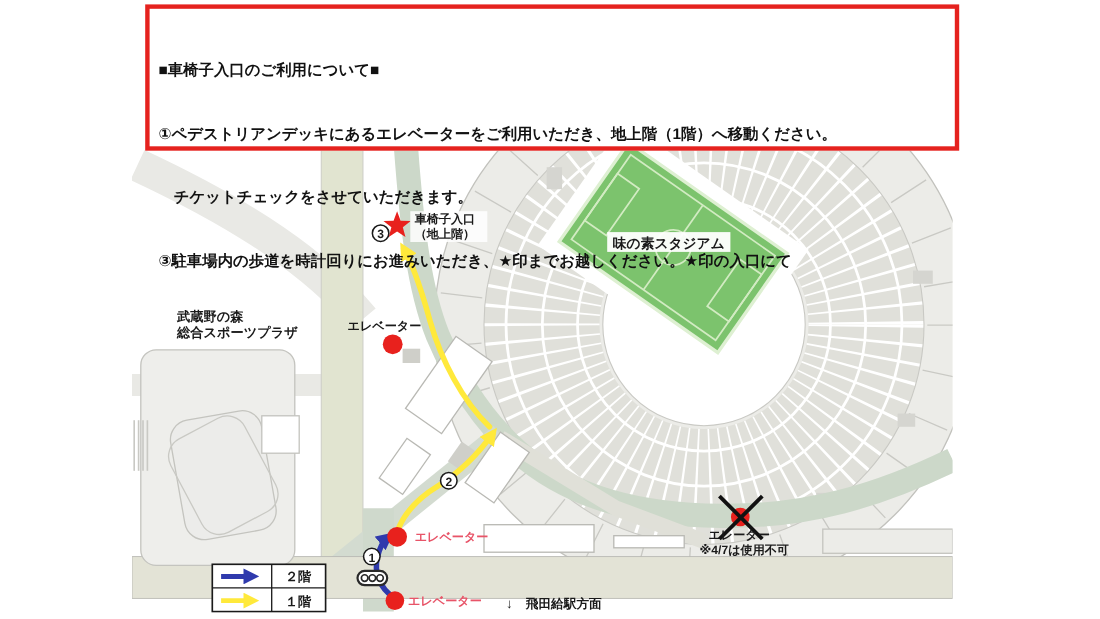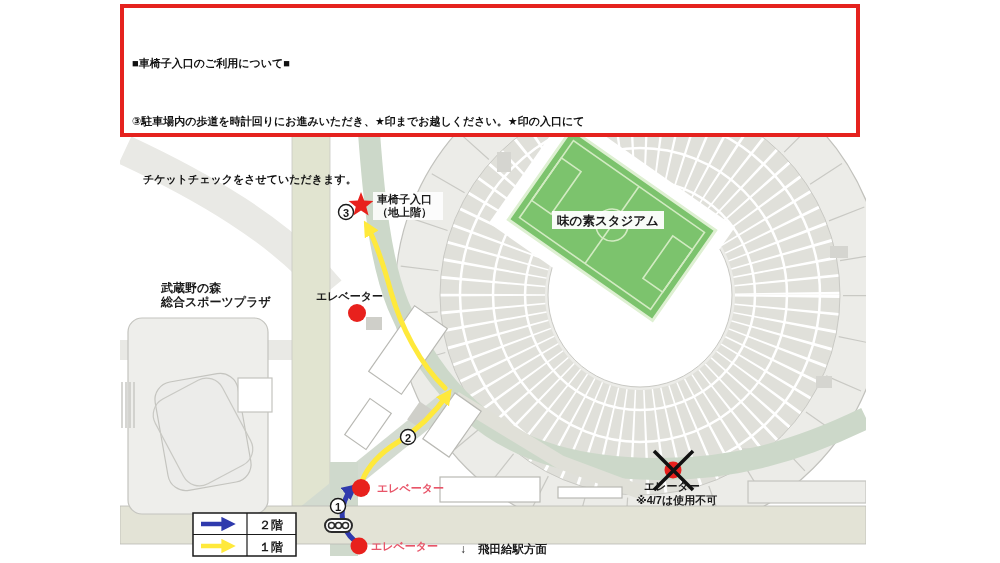--- a/index.html
+++ b/index.html
@@ -1,23 +1,23 @@
 <!DOCTYPE html>
 <html><head>
 <meta charset="utf-8">
 <style>
   html,body{margin:0;padding:0;background:#ffffff;}
   #page{position:relative;width:1000px;height:563px;background:#ffffff;overflow:hidden;
         font-family:"Liberation Sans","DejaVu Sans",sans-serif;}
   #mapsvg{position:absolute;left:0;top:0;}
   svg text{font-family:"Liberation Sans","DejaVu Sans",sans-serif;font-weight:bold;fill:#1a1a1a;}
   svg text.redtxt{fill:#e85468;}
-  .notice{position:absolute;left:120px;top:4px;width:716px;height:109px;
+  .notice{position:absolute;left:132px;top:4px;width:716px;height:109px;
           border:4px solid #e5221e;background:#ffffff;padding:7px 8px 9px 8px;
-          font-size:11px;line-height:19.4px;font-weight:bold;color:#111;white-space:pre;}
+          font-size:14px;line-height:19.4px;font-weight:bold;color:#111;white-space:pre;}
   .notice div{white-space:pre;}
 </style>
 </head>
 <body>
 
 <div id="page">
 
 <svg id="mapsvg" width="1000" height="563" viewBox="0 0 1000 563">
   <defs>
     <marker id="arrY" viewBox="0 0 10 10" refX="6" refY="5" markerWidth="3.2" markerHeight="3.2" orient="auto-start-reverse">
@@ -164,17 +164,18 @@
       <line x1="201" y1="524" x2="230" y2="524" stroke="#2f3aad" stroke-width="4.5" marker-end="url(#arrB)"></line>
       <line x1="201" y1="546" x2="230" y2="546" stroke="#ffe93b" stroke-width="4.5" marker-end="url(#arrY)"></line>
       <text x="271" y="528.5" font-size="12" text-anchor="middle" font-weight="normal">２階</text>
       <text x="271" y="550.5" font-size="12" text-anchor="middle" font-weight="normal">１階</text>
     </g>
   </g>
 </svg>
 
   <div class="notice">
     <div>■車椅子入口のご利用について■</div>
+    <div>①ペデストリアンデッキにあるエレベーターをご利用いただき、地上階（1階）へ移動ください。</div>
+    <div>　チケットチェックをさせていただきます。</div>
     <div>③駐車場内の歩道を時計回りにお進みいただき、★印までお越しください。★印の入口にて</div>
-    <div>　チケットチェックをさせていただきます。</div>
   </div>
 
 </div>
 
 </body></html>

